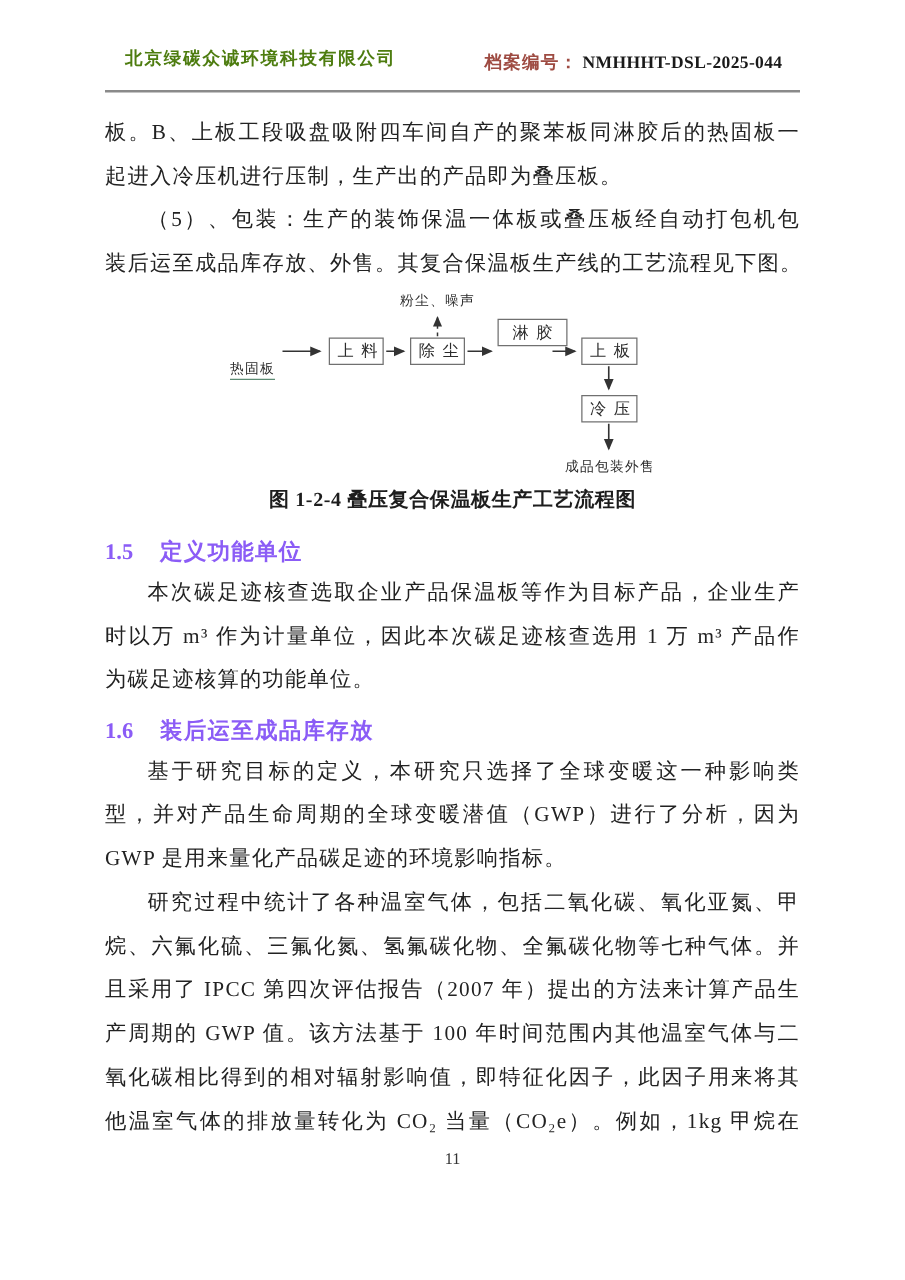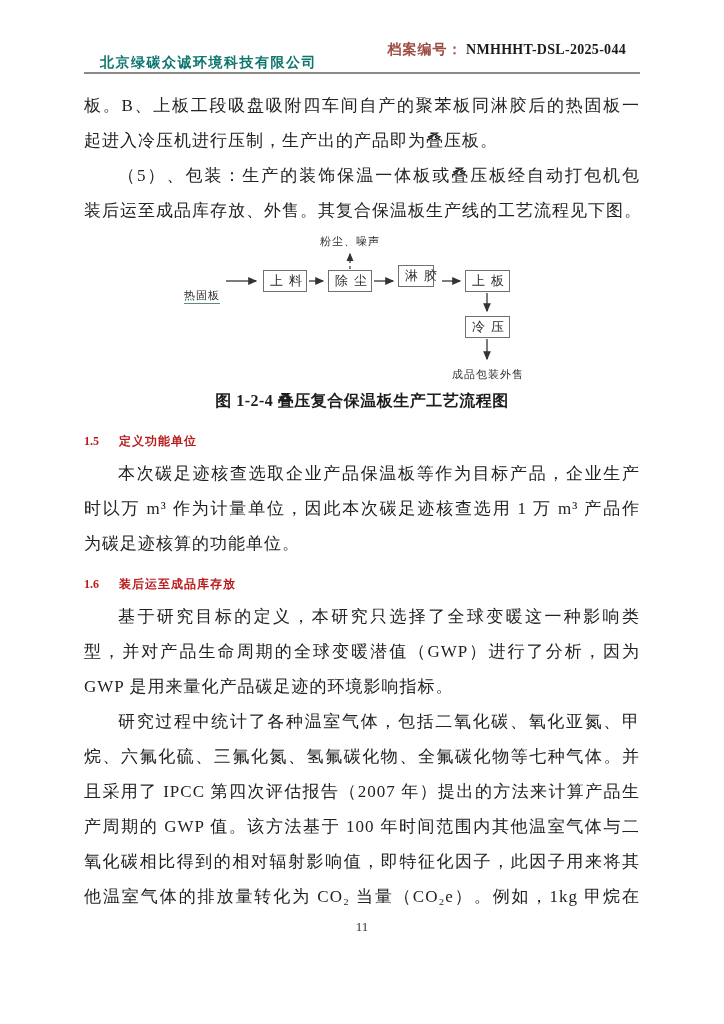--- a/index.html
+++ b/index.html
@@ -17,24 +17,24 @@
     padding-top:44px;
     height:28px;
     display:flex;
     justify-content:space-between;
     align-items:flex-end;
     border-bottom:2px solid #8a8a8a;
     font-size:14px;
   }
   .hdr .company{
     padding-left:16px;
-    color:#0f766e;
+    color:#4d7c0f;
     font-weight:bold;
     letter-spacing:1.5px;
-    padding-bottom:0;
+    padding-bottom:16px;
   }
   .hdr .archive{
     padding-right:14px;
     padding-bottom:13px;
     white-space:nowrap;
   }
   .hdr .archive .lbl{color:#9e4b42;font-weight:bold;letter-spacing:1px;}
   .hdr .archive .code{color:#1a1a1a;font-weight:bold;letter-spacing:.3px;}
   
   .col{margin:0 84px;width:556px;}
@@ -73,21 +73,21 @@
   }
   .flow svg{position:absolute;left:0;top:0;}
   
   .caption{
     height:35px;line-height:35px;
     text-align:center;font-weight:bold;font-size:16px;
     letter-spacing:.5px;color:#1d1d1d;
   }
   .sec{
     margin-top:8px;height:30px;line-height:30px;
-    font-size:12px;font-weight:bold;color:#b91c1c;
+    font-size:18px;font-weight:bold;color:#8b5cf6;
     letter-spacing:1px;
   }
   .sec .num{margin-right:16px;letter-spacing:0;}
   .pageno{margin-top:5px;text-align:center;font-size:13px;color:#333333;}
 </style>
 </head>
 <body>
 
 <div class="page">
 
@@ -110,21 +110,21 @@
       <div class="ln ind">（5）、包装：生产的装饰保温一体板或叠压板经自动打包机包</div>
       <div class="ln">装后运至成品库存放、外售。其复合保温板生产线的工艺流程见下图。</div>
     </div>
 
     <div class="flow">
       <span class="lbl" style="left:236px;top:5px;">粉尘、噪声</span>
       <span class="lbl src" style="left:100px;top:59px;">热固板</span>
 
       <div class="fbox" style="left:179px;top:42px;width:44px;">上料</div>
       <div class="fbox" style="left:244px;top:42px;width:44px;">除尘</div>
-      <div class="fbox" style="left:314px;top:37px;width:36px;">淋胶</div>
+      <div class="fbox" style="left:314px;top:27px;width:56px;">淋胶</div>
       <div class="fbox" style="left:381px;top:42px;width:45px;">上板</div>
       <div class="fbox" style="left:381px;top:88px;width:45px;text-align:center;">冷压</div>
 
       <span class="lbl" style="left:368px;top:138px;">成品包装外售</span>
 
       <svg width="556" height="155">
         <defs>
           <marker id="ah" markerWidth="8" markerHeight="8" refX="6" refY="3" orient="auto">
             <path d="M0,0 L7,3 L0,6 z" fill="#333"></path>
           </marker>

